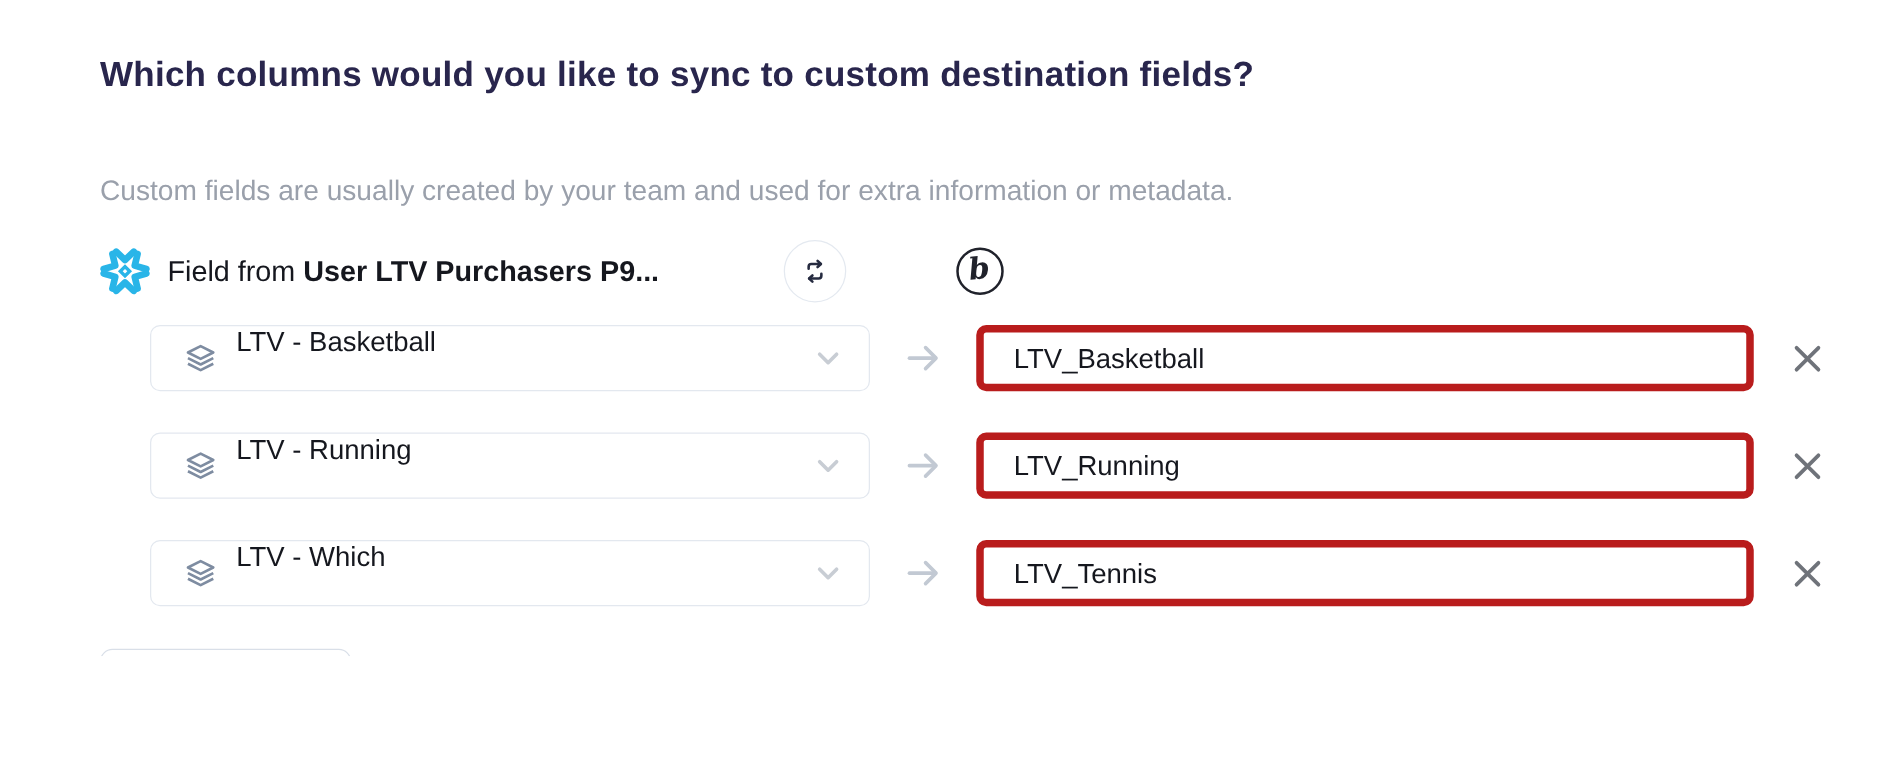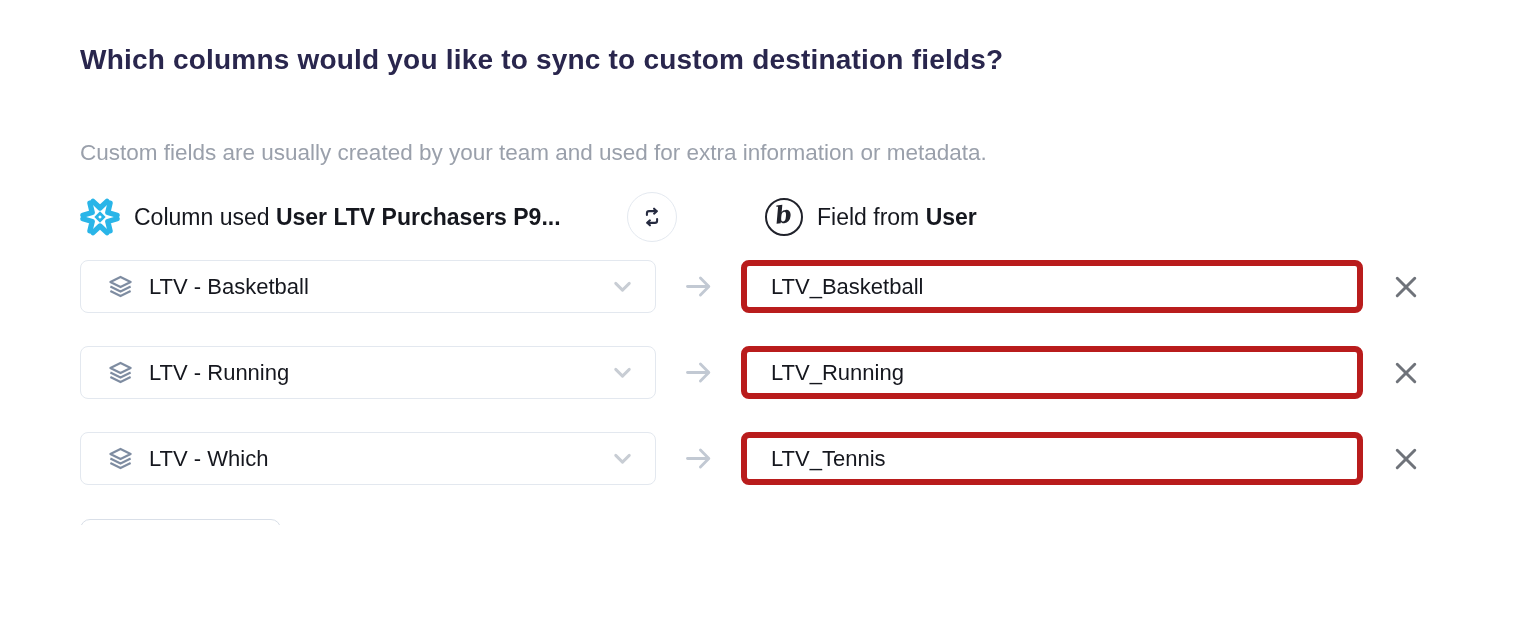--- a/index.html
+++ b/index.html
@@ -44,22 +44,22 @@
     display:flex; align-items:center; justify-content:center; cursor:pointer;
   }
 
   
   .rows { position:absolute; left:80px; top:260px; display:flex; flex-direction:column; gap:33px; }
   .map-row { display:flex; align-items:center; height:53px; }
 
   .src-select {
     width:576px; height:53px; background:#ffffff;
     border:1px solid #e3e8ef; border-radius:8px;
-    display:flex; align-items:center; gap:15px;
-    padding:0 20px 0 26px; cursor:pointer;
+    display:flex; gap:15px;
+    padding:0 20px 0 26px; cursor:pointer;margin-left:40px;
   }
   .src-select .sel-text { font-size:22px; color:#15171e; }
   .src-select .chev { margin-left:auto; }
 
   .arrow-zone { width:85px; display:flex; align-items:center; justify-content:center; }
 
   .dest-input {
     width:622px; height:53px; background:#ffffff;
     border:6px solid #b91c1c; border-radius:8px;
     padding:0 24px; font-size:22px; color:#15171e;
@@ -93,41 +93,39 @@
           <path d="M7.8 2.6 L12 6.6 L16.2 2.6"></path>
           <path d="M7.8 2.6 L12 6.6 L16.2 2.6" transform="rotate(60 12 12)"></path>
           <path d="M7.8 2.6 L12 6.6 L16.2 2.6" transform="rotate(120 12 12)"></path>
           <path d="M7.8 2.6 L12 6.6 L16.2 2.6" transform="rotate(180 12 12)"></path>
           <path d="M7.8 2.6 L12 6.6 L16.2 2.6" transform="rotate(240 12 12)"></path>
           <path d="M7.8 2.6 L12 6.6 L16.2 2.6" transform="rotate(300 12 12)"></path>
         </g>
         <path fill="#29b5e8" fill-rule="evenodd" d="M12 8.6 L15.4 12 L12 15.4 L8.6 12 Z M12 10.9 L13.1 12 L12 13.1 L10.9 12 Z"></path>
       </svg>
     </span>
-    <span class="hdr-text"><span>Column used</span>
+    <span class="hdr-text"><span>Field from</span>
       <span class="hdr-name">User LTV Purchasers P9...</span></span>
   </div>
 
   <button class="swap-btn">
     <span class="icon">
       <svg width="26" height="26" viewBox="0 0 24 24" fill="none" stroke="#262b40" stroke-width="1.9" stroke-linecap="round" stroke-linejoin="round">
         <path d="M7.3 10.2 V8.6 Q7.3 6.6 9.3 6.6 H16.2"></path>
         <path d="M13.9 4.3 L16.4 6.6 L13.9 8.9"></path>
         <path d="M16.7 13.8 V15.4 Q16.7 17.4 14.7 17.4 H7.8"></path>
         <path d="M10.1 19.7 L7.6 17.4 L10.1 15.1"></path>
       </svg>
     </span>
   </button>
 
   <div class="col-header dst-header">
     <span class="icon braze-circle">
       <i>b</i>
     </span>
-    <span class="hdr-text"><span>Field from</span>
-      <span class="hdr-name">User</span></span>
   </div>
 
   <div class="rows">
 
     <div class="map-row">
       <div class="src-select">
         <span class="icon">
           <svg width="27" height="27" viewBox="0 0 24 24" fill="none" stroke="#7e8ca1" stroke-width="1.9" stroke-linejoin="round">
             <polygon points="12 3.5 21 8 12 12.5 3 8"></polygon>
             <polyline points="3 12 12 16.5 21 12"></polyline>

